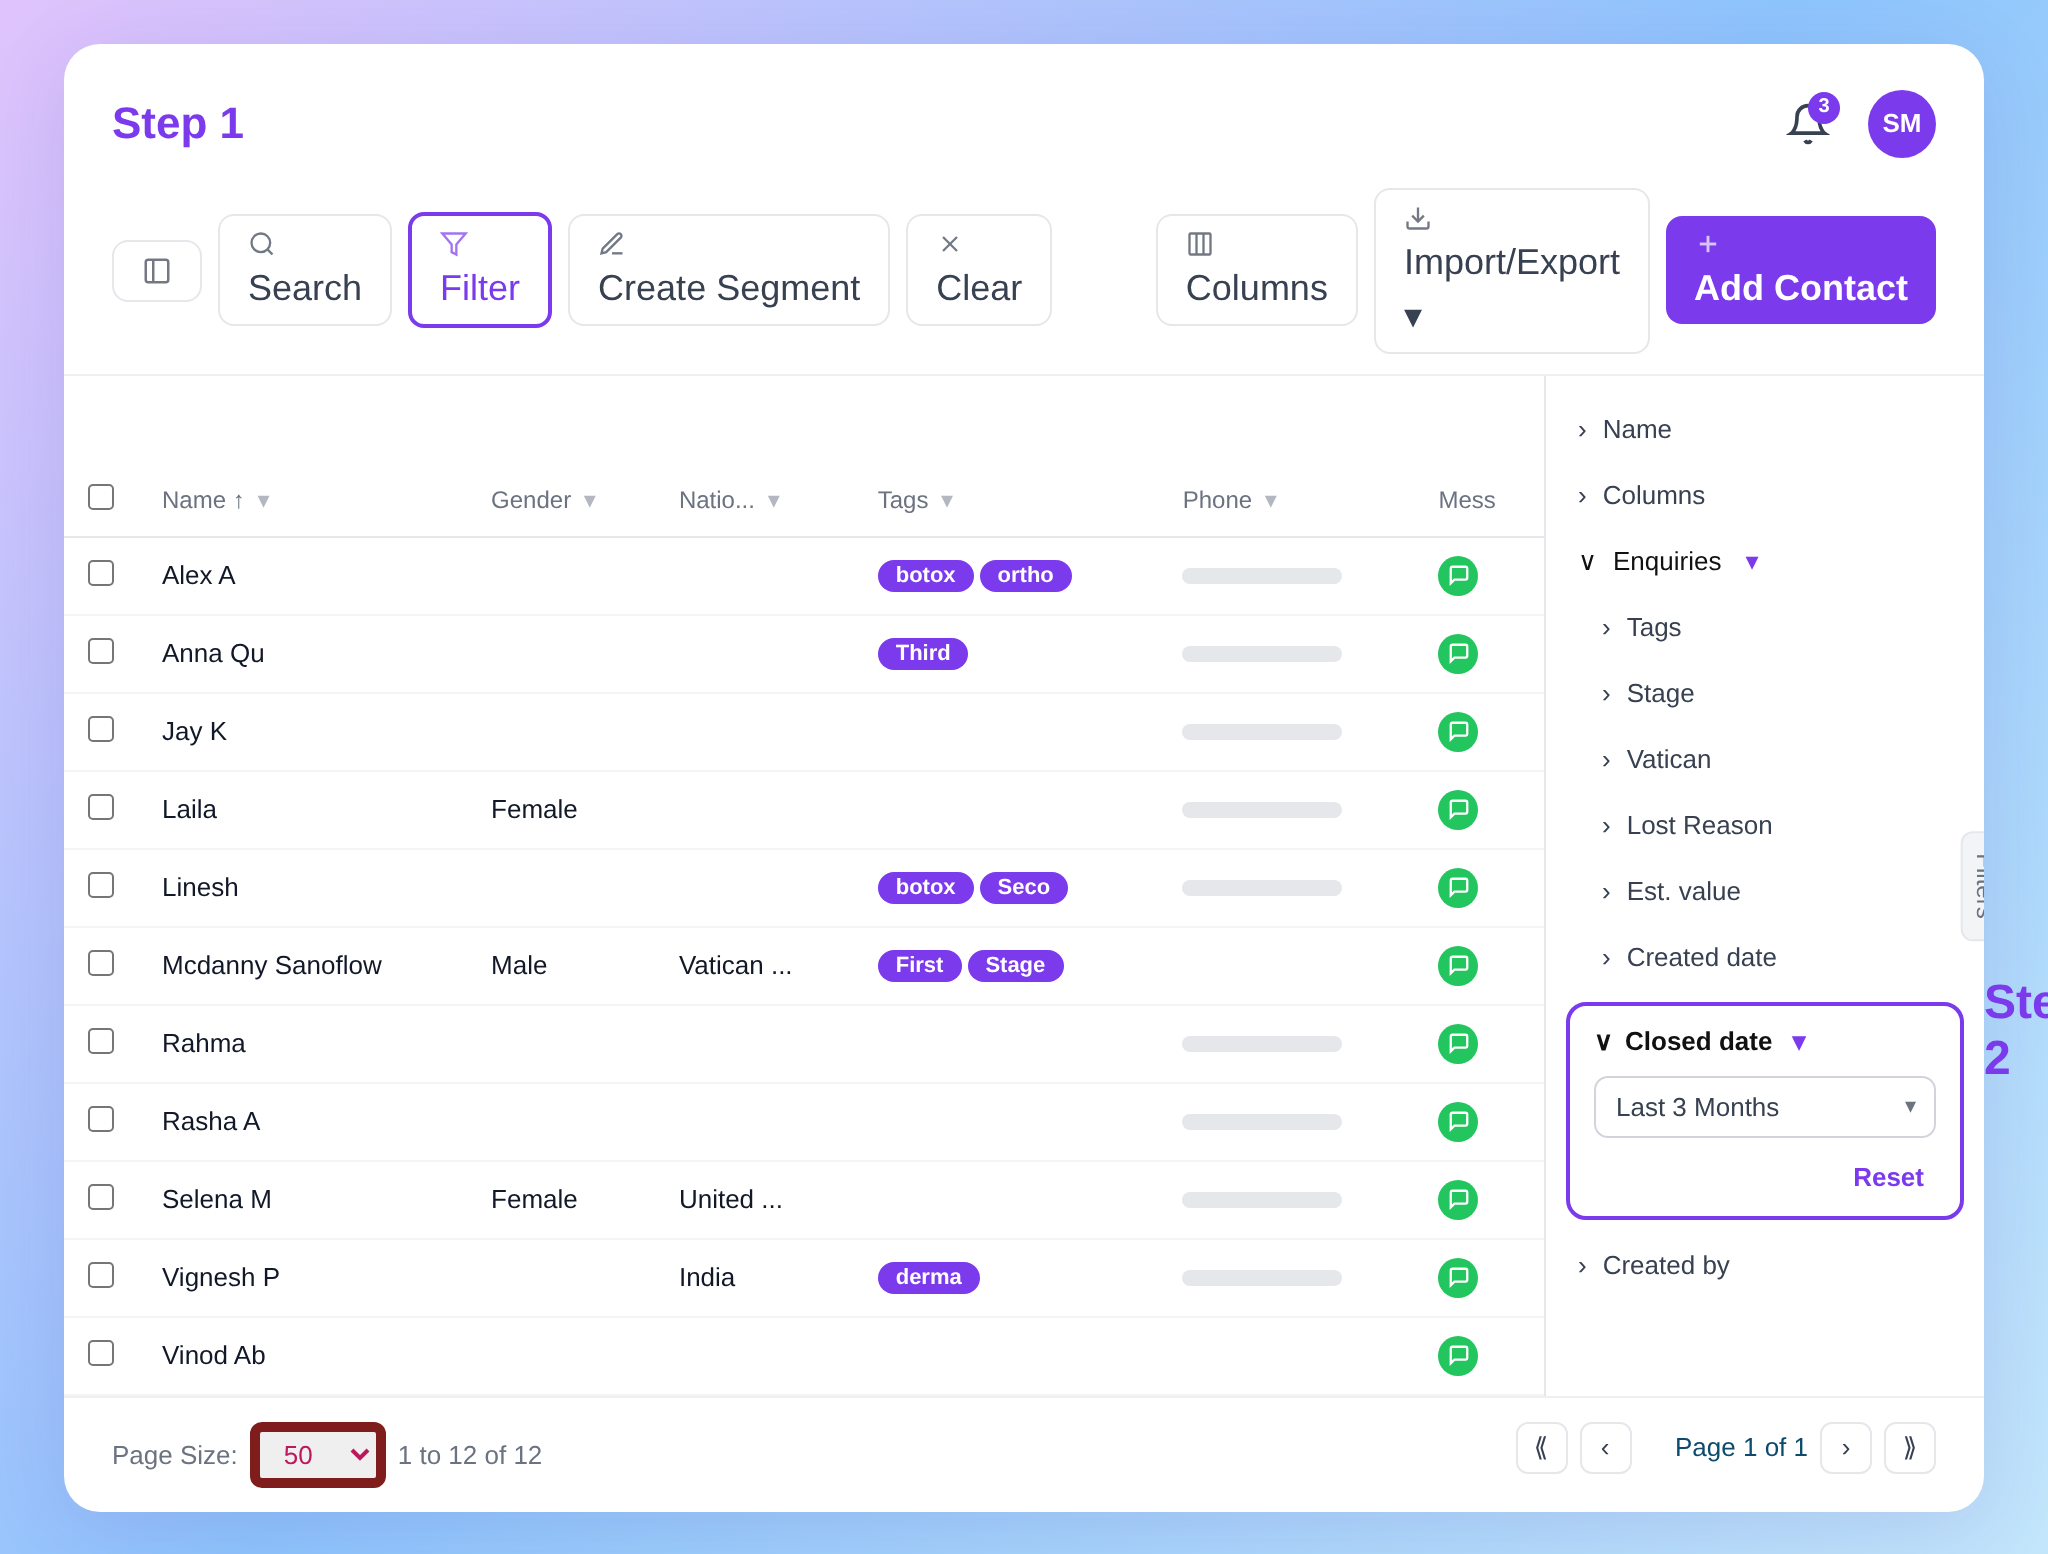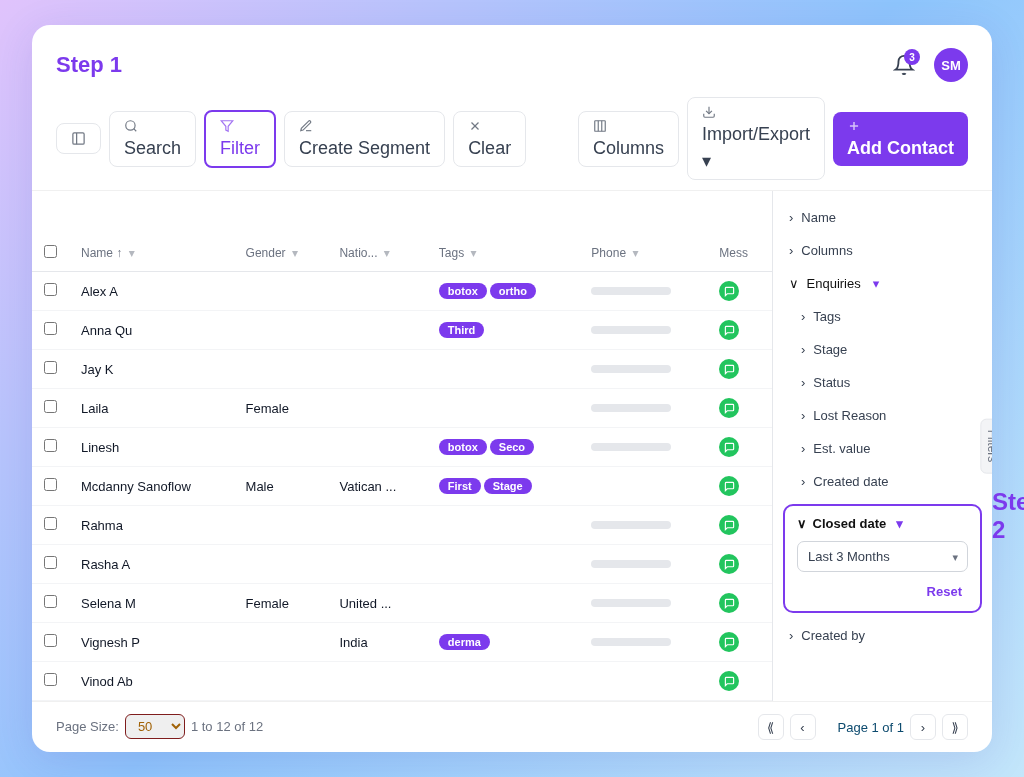--- a/index.html
+++ b/index.html
@@ -287,25 +287,25 @@
       font-size: 13px;
       color: #6b7280;
     }
     .footer-left {
       display: flex;
       align-items: center;
       gap: 6px;
       flex: 1;
     }
     .page-size-select {
-      border: 1px solid #7f1d1d;
+      border: 5px solid #7f1d1d;
       border-radius: 6px;
       padding: 3px 8px;
       font-size: 13px;
-      color: #a16207;
+      color: #be185d;
       cursor: pointer;
     }
     .page-nav-btn {
       width: 26px;
       height: 26px;
       border: 1px solid #e5e7eb;
       border-radius: 6px;
       background: #fff;
       display: flex;
       align-items: center;
@@ -626,21 +626,21 @@
           <span>Tags</span>
         </div>
 
         <div class="filter-item" style="padding-left:28px;">
           <span>›</span>
           <span>Stage</span>
         </div>
 
         <div class="filter-item" style="padding-left:28px;">
           <span>›</span>
-          <span>Status</span>
+          <span>Vatican</span>
         </div>
 
         <div class="filter-item" style="padding-left:28px;">
           <span>›</span>
           <span>Lost Reason</span>
         </div>
 
         <div class="filter-item" style="padding-left:28px;">
           <span>›</span>
           <span>Est. value</span>

